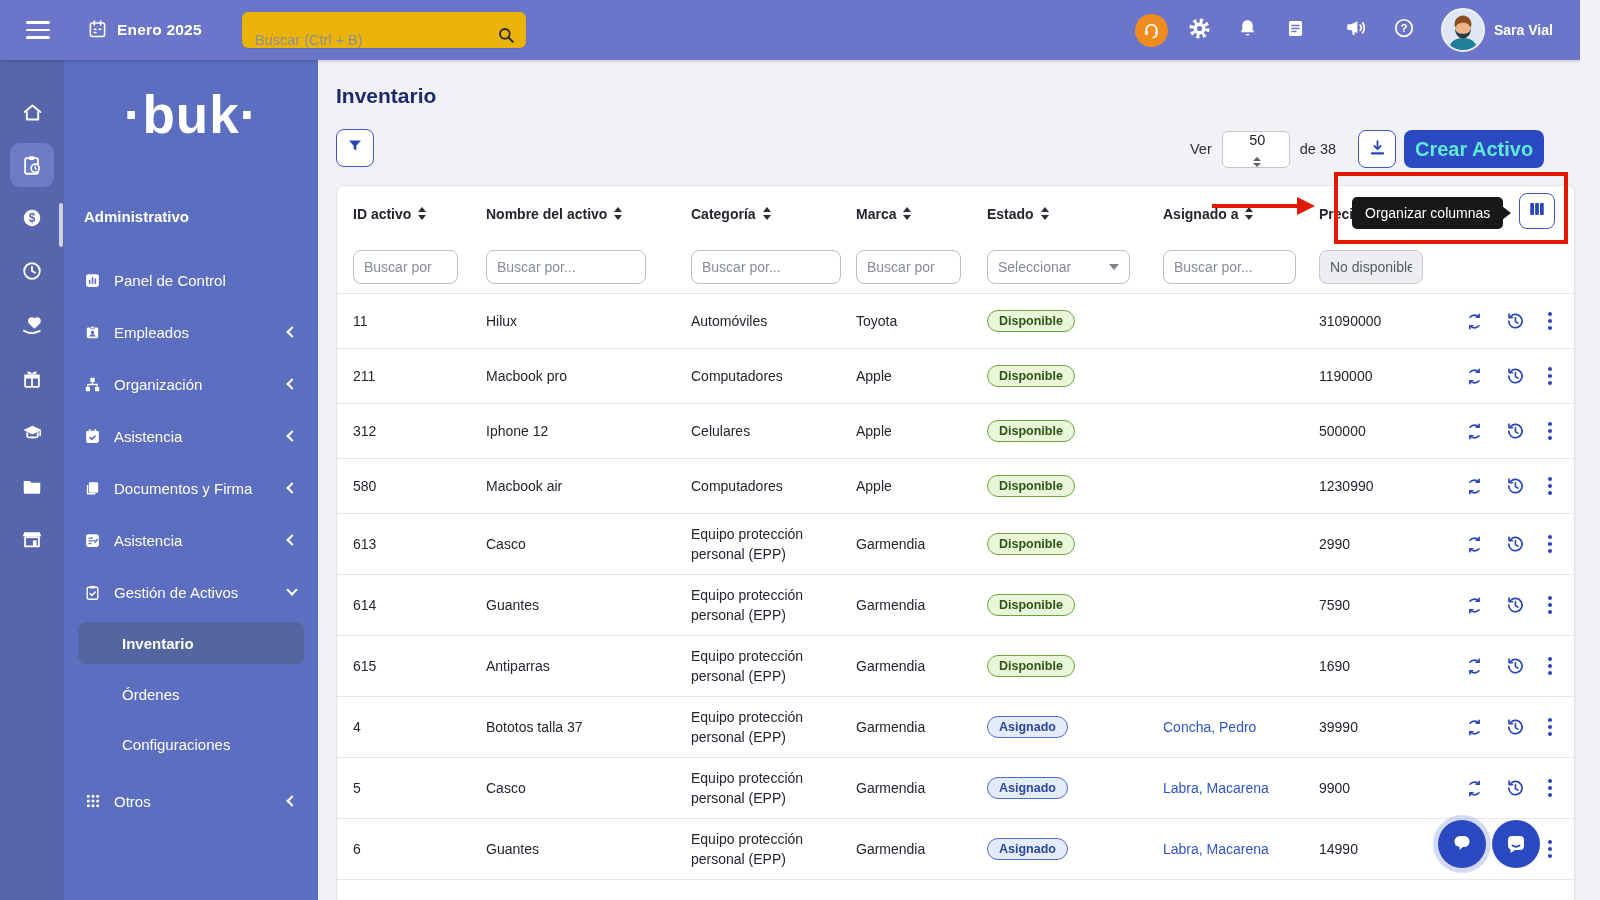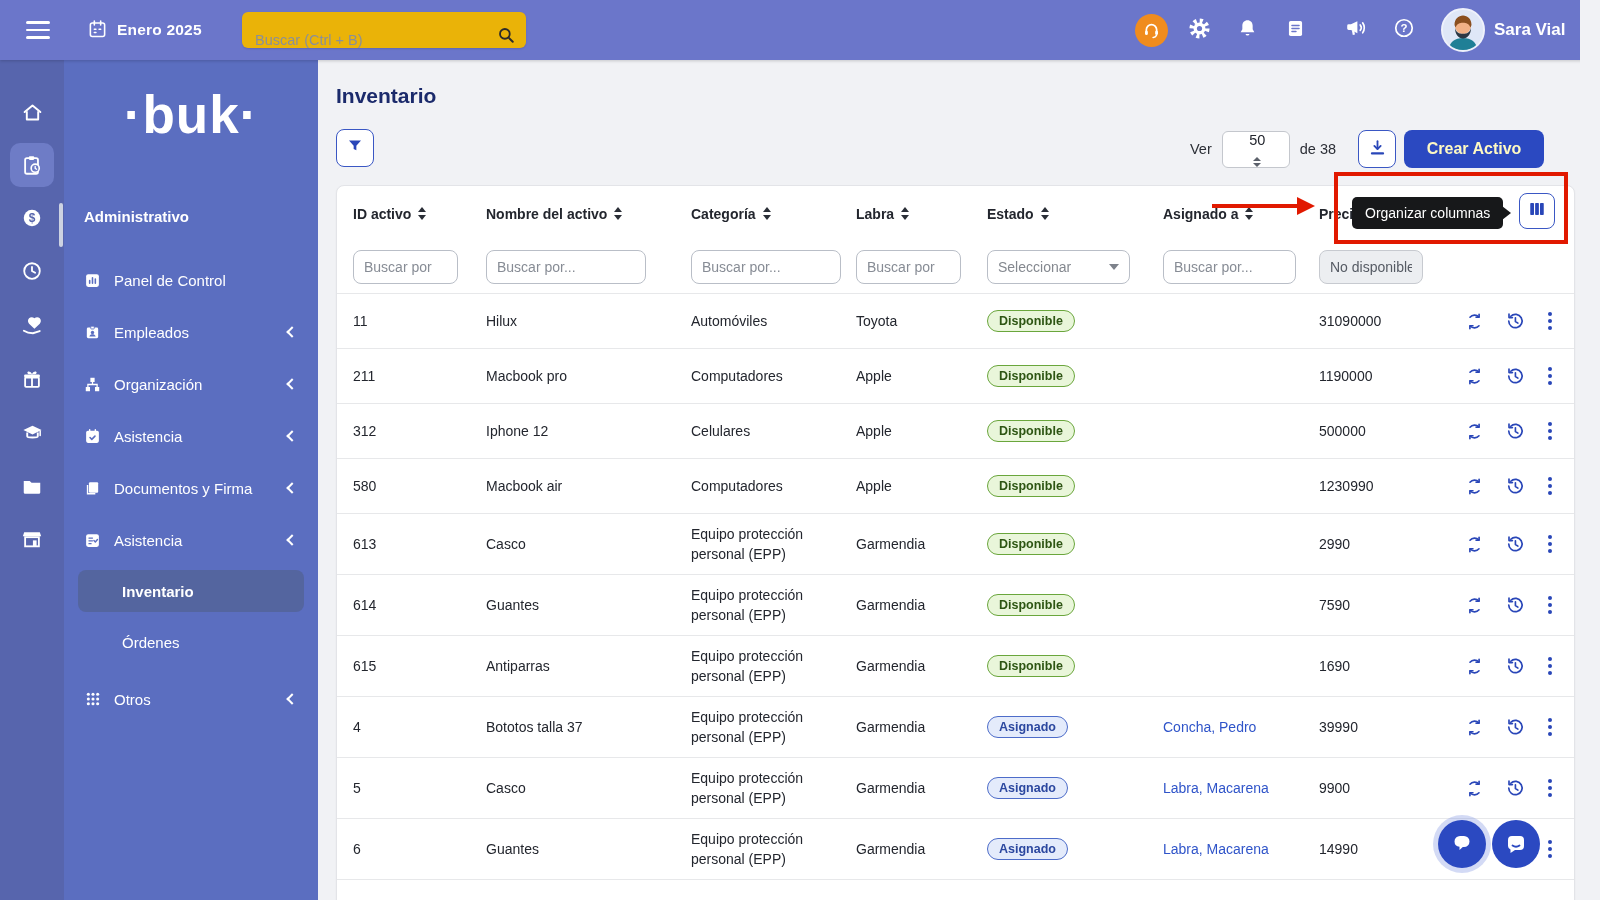--- a/index.html
+++ b/index.html
@@ -18,21 +18,21 @@
   .hamburger i{height:2.6px;background:#fff;border-radius:2px;}
   .date-group{position:absolute;left:88px;top:0;height:60px;display:flex;align-items:center;gap:10px;color:#fff;}
   .date-label{font-size:15.5px;font-weight:700;letter-spacing:.2px;}
   .search-box{position:absolute;left:242px;top:12px;width:284px;height:36px;background:#eab308;border-radius:6px;display:flex;align-items:flex-end;box-shadow:0 1px 2px rgba(0,0,0,.12);}
   .search-box input{flex:1;border:none;outline:none;font-size:14.5px;padding:0 8px 0 13px;color:#333;background:transparent;}
   .search-box input::placeholder{color:var(--ph);}
   .search-ic{margin-right:11px;flex:0 0 auto;}
   .top-ic{position:absolute;top:0;height:60px;display:flex;align-items:center;justify-content:center;width:40px;cursor:pointer;}
   .support-circle{width:33px;height:33px;border-radius:50%;background:#f08c1e;display:flex;align-items:center;justify-content:center;}
   .avatar{position:absolute;left:1441px;top:8px;width:44px;height:44px;border-radius:50%;background:#dfe7f7;border:2px solid #eef1fb;overflow:hidden;cursor:pointer;}
-  .user-name{position:absolute;left:1494px;top:0;height:60px;display:flex;align-items:center;color:#fff;font-size:17px;font-weight:600;}
+  .user-name{position:absolute;left:1494px;top:0;height:60px;display:flex;align-items:center;color:#fff;font-size:14px;font-weight:600;}
 
   
   .rail{position:absolute;left:0;top:60px;width:64px;height:840px;background:var(--rail);z-index:20;}
   .rail-item{position:absolute;left:10px;width:44px;height:44px;display:flex;align-items:center;justify-content:center;border-radius:10px;cursor:pointer;}
   .rail-item.active{background:var(--tile);}
   .rail-indicator{position:absolute;left:59px;top:143px;width:4px;height:44px;background:#cdd3e2;border-radius:3px;}
 
   
   .panel{position:absolute;left:64px;top:60px;width:254px;height:840px;background:var(--panel);z-index:20;color:#fff;}
   .logo{position:absolute;left:0;top:28px;width:254px;text-align:center;font-size:53px;font-weight:700;color:#fff;letter-spacing:1px;line-height:1;}
@@ -51,21 +51,21 @@
   
   .main{position:absolute;left:318px;top:60px;width:1282px;height:840px;background:var(--bg);}
   .page-title{position:absolute;left:336px;top:84px;font-size:21px;font-weight:700;color:var(--title);z-index:5;}
   .filter-btn{position:absolute;left:336px;top:129px;width:38px;height:38px;border:1.5px solid #3a57c4;border-radius:8px;background:#fff;display:flex;align-items:center;justify-content:center;cursor:pointer;z-index:5;}
   .toolbar-right{position:absolute;left:1190px;top:130px;height:38px;display:flex;align-items:center;z-index:5;}
   .ver-label{font-size:14.5px;color:#2c2f36;margin-right:10px;}
   .page-size{width:68px;height:37px;background:#fff;border:1.3px solid #c4c7cd;border-radius:6px;display:flex;align-items:center;padding:0 10px 0 13px;cursor:pointer;flex-direction:column;}
   .page-size .val{flex:1;font-size:14.5px;color:#23262e;}
   .of-label{font-size:14.5px;color:#2c2f36;margin:0 22px 0 10px;}
   .dl-btn{width:38px;height:38px;border:1.6px solid #3a57c4;border-radius:8px;background:#fff;display:flex;align-items:center;justify-content:center;cursor:pointer;margin-right:8px;}
-  .create-btn{width:140px;height:38px;background:var(--btn);border:none;border-radius:8px;color:#fef9c3;font-size:16px;font-weight:700;cursor:pointer;}
+  .create-btn{width:140px;height:38px;background:var(--btn);border:none;border-radius:8px;color:#5eead4;font-size:20px;font-weight:700;cursor:pointer;}
 
   
   .card{position:absolute;left:336px;top:185px;width:1239px;height:760px;background:#fff;border:1px solid var(--border);border-radius:8px;box-shadow:0 1px 2px rgba(0,0,0,.05);overflow:hidden;z-index:2;}
   .grid-row{display:grid;grid-template-columns:133px 205px 165px 131px 176px 156px 130px 1fr;padding-left:16px;align-items:center;}
   .thead{height:55px;}
   .th{font-size:14px;font-weight:700;color:var(--text);display:flex;align-items:center;}
   .sort{display:inline-flex;flex-direction:column;gap:2.5px;margin-left:7px;}
   .sort i{width:0;height:0;border-left:4.5px solid transparent;border-right:4.5px solid transparent;}
   .sort .up{border-bottom:5px solid #2a2e37;}
   .sort .dn{border-top:5px solid #2a2e37;}
@@ -326,23 +326,35 @@
         <span class="mi">
             <svg width="17" height="17" viewBox="0 0 24 24">
               <rect x="3" y="3" width="18" height="18" rx="3" fill="#fff"></rect>
               <path d="M7 8.5h5M7 12.5h5M7 16.5h3" stroke="#5b6ec0" stroke-width="1.8" stroke-linecap="round"></path>
               <path d="m14 12 2 2 3-3.5" fill="none" stroke="#5b6ec0" stroke-width="2" stroke-linecap="round" stroke-linejoin="round"></path>
             </svg>
           </span>
         <span class="lbl">Asistencia</span>
         <span class="chv left"></span>
       </div>
+      <div class="nav-item">
+        <span class="mi">
+            <svg width="17" height="17" viewBox="0 0 24 24">
+              <rect x="4.5" y="4.5" width="15" height="17" rx="2" fill="none" stroke="#fff" stroke-width="2"></rect>
+              <rect x="9" y="2.5" width="6" height="4" rx="1.2" fill="#fff"></rect>
+              <path d="m8.5 13.5 2.7 2.7 4.8-5" fill="none" stroke="#fff" stroke-width="2" stroke-linecap="round" stroke-linejoin="round"></path>
+            </svg>
+          </span>
+        <span class="lbl">Gestión de Activos</span>
+        <span class="chv down"></span>
+      </div>
       <div class="subnav">
         <div class="sub-item active">Inventario</div>
         <div class="sub-item">Órdenes</div>
+        <div class="sub-item">Configuraciones</div>
       </div>
       <div class="nav-item" style="margin-top:6px">
         <span class="mi">
             <svg width="16" height="16" viewBox="0 0 24 24">
               <g fill="#fff">
                 <circle cx="5" cy="5" r="2.3"></circle>
                 <circle cx="12" cy="5" r="2.3"></circle>
                 <circle cx="19" cy="5" r="2.3"></circle>
                 <circle cx="5" cy="12" r="2.3"></circle>
                 <circle cx="12" cy="12" r="2.3"></circle>
@@ -409,21 +421,21 @@
           </span>
         </div>
       <div class="th">
           <span>Categoría</span>
           <span class="sort">
             <i class="up"></i>
             <i class="dn"></i>
           </span>
         </div>
       <div class="th">
-          <span>Labra</span>
+          <span>Marca</span>
           <span class="sort">
             <i class="up"></i>
             <i class="dn"></i>
           </span>
         </div>
       <div class="th">
           <span>Estado</span>
           <span class="sort">
             <i class="up"></i>
             <i class="dn"></i>

